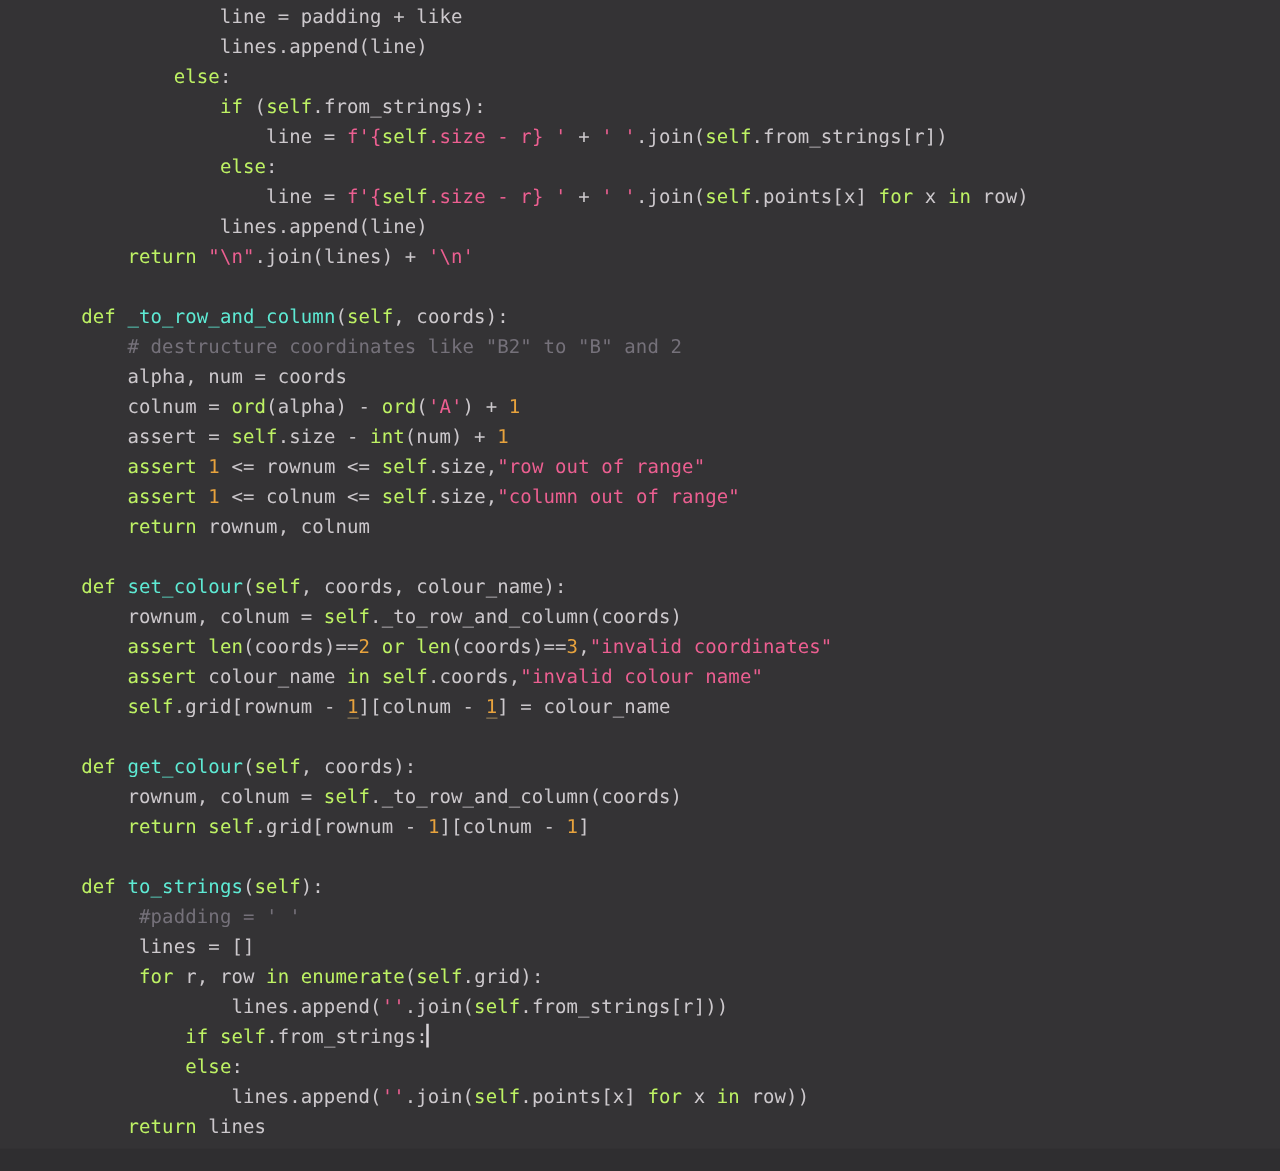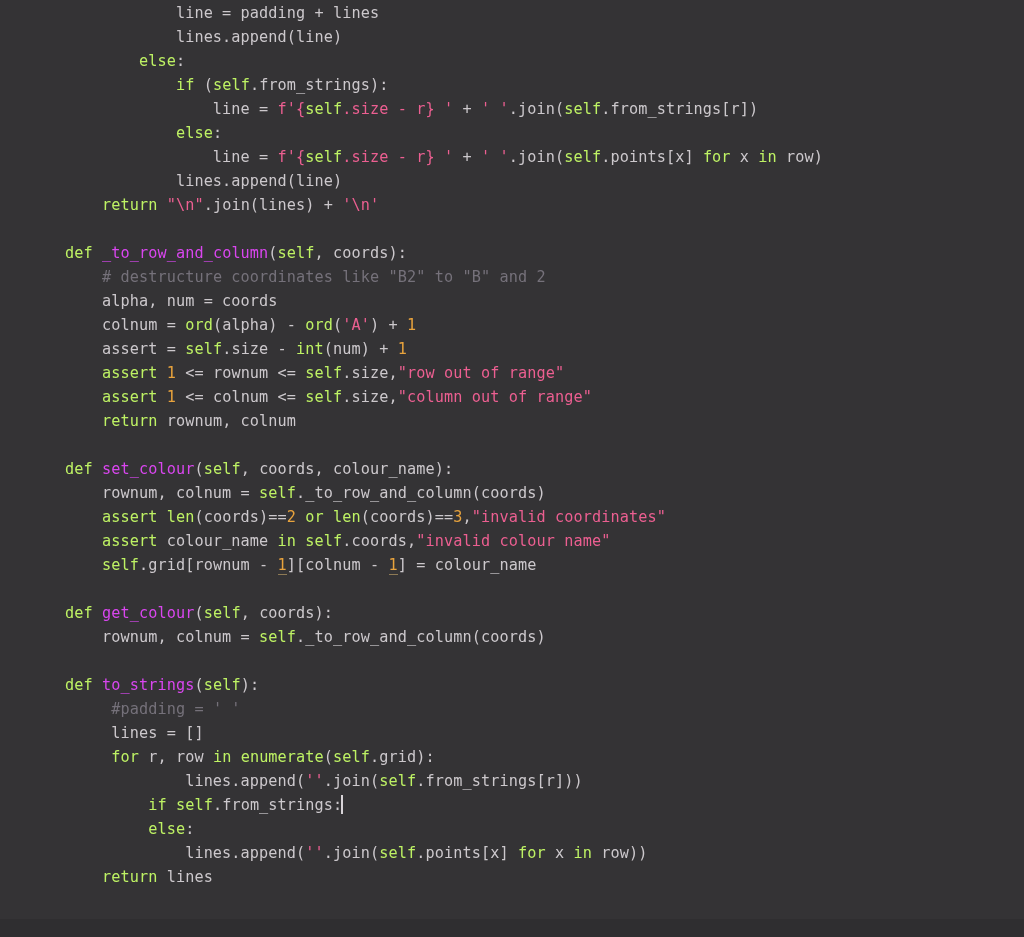--- a/index.html
+++ b/index.html
@@ -58,28 +58,28 @@
   
   .caret {
     display: inline-block;
     width: 0;
     border-left: 2px solid #d8d4d8;
     height: 19px;
     vertical-align: -4px;
     margin: 0 -1px;
   }
 </style>
-<style>.code-line{color:#ccc8cc;font-size:15.2px;height:24px;line-height:24px;}.t-kw,.t-self,.t-builtin{color:#bef264;}.t-str{color:#ec5f91;}.t-num{color:#e8a33d;}.t-num-hl{color:#e8a33d;}.t-comment{color:#75717a;}.t-fn{color:#d946ef;}.t-plain,.t-op{color:#ccc8cc;}.caret{border-left-color:#d8d4d8;}</style></head>
+<style>.code-line{color:#ccc8cc;font-size:15.2px;height:24px;line-height:24px;}.t-kw,.t-self,.t-builtin{color:#bef264;}.t-str{color:#ec5f91;}.t-num{color:#e8a33d;}.t-num-hl{color:#e8a33d;}.t-comment{color:#75717a;}.t-fn{color:#5eead4;}.t-plain,.t-op{color:#ccc8cc;}.caret{border-left-color:#d8d4d8;}</style></head>
 <body style="background: rgb(52, 51, 53);">
 
 <div id="editor-root" style="background: rgb(52, 51, 53);">
 
   <div id="code-surface">
 
-    <div class="code-line"><span class="t-plain">                line = padding + lines</span></div>
+    <div class="code-line"><span class="t-plain">                line = padding + like</span></div>
 
     <div class="code-line"><span class="t-plain">                lines.append(line)</span></div>
 
     <div class="code-line"><span class="t-plain">            </span><span class="t-kw">else</span><span class="t-plain">:</span></div>
 
     <div class="code-line"><span class="t-plain">                </span><span class="t-kw">if</span><span class="t-plain"> (</span><span class="t-self">self</span><span class="t-plain">.from_strings):</span></div>
 
     <div class="code-line"><span class="t-plain">                    line = </span><span class="t-str">f'</span><span class="t-str">{</span><span class="t-self">self</span><span class="t-str">.size - r} '</span><span class="t-plain"> + </span><span class="t-str">' '</span><span class="t-plain">.join(</span><span class="t-self">self</span><span class="t-plain">.from_strings[r])</span></div>
 
     <div class="code-line"><span class="t-plain">                </span><span class="t-kw">else</span><span class="t-plain">:</span></div>
@@ -119,20 +119,21 @@
     <div class="code-line"><span class="t-plain">        </span><span class="t-kw">assert</span><span class="t-plain"> colour_name </span><span class="t-kw">in</span><span class="t-plain"> </span><span class="t-self">self</span><span class="t-plain">.coords,</span><span class="t-str">"invalid colour name"</span></div>
 
     <div class="code-line"><span class="t-self">        self</span><span class="t-plain">.grid[rownum - </span><span class="t-num-hl">1</span><span class="t-plain">][colnum - </span><span class="t-num-hl">1</span><span class="t-plain">] = colour_name</span></div>
 
     <div class="code-line blank">&nbsp;</div>
 
     <div class="code-line"><span class="t-plain">    </span><span class="t-kw">def</span><span class="t-plain"> </span><span class="t-fn">get_colour</span><span class="t-plain">(</span><span class="t-self">self</span><span class="t-plain">, coords):</span></div>
 
     <div class="code-line"><span class="t-plain">        rownum, colnum = </span><span class="t-self">self</span><span class="t-plain">._to_row_and_column(coords)</span></div>
 
+    <div class="code-line"><span class="t-plain">        </span><span class="t-kw">return</span><span class="t-plain"> </span><span class="t-self">self</span><span class="t-plain">.grid[rownum - </span><span class="t-num">1</span><span class="t-plain">][colnum - </span><span class="t-num">1</span><span class="t-plain">]</span></div>
 
     <div class="code-line blank">&nbsp;</div>
 
     <div class="code-line"><span class="t-plain">    </span><span class="t-kw">def</span><span class="t-plain"> </span><span class="t-fn">to_strings</span><span class="t-plain">(</span><span class="t-self">self</span><span class="t-plain">):</span></div>
 
     <div class="code-line"><span class="t-plain">         </span><span class="t-comment">#padding = ' '</span></div>
 
     <div class="code-line"><span class="t-plain">         lines = []</span></div>
 
     <div class="code-line"><span class="t-plain">         </span><span class="t-kw">for</span><span class="t-plain"> r, row </span><span class="t-kw">in</span><span class="t-plain"> </span><span class="t-builtin">enumerate</span><span class="t-plain">(</span><span class="t-self">self</span><span class="t-plain">.grid):</span></div>

